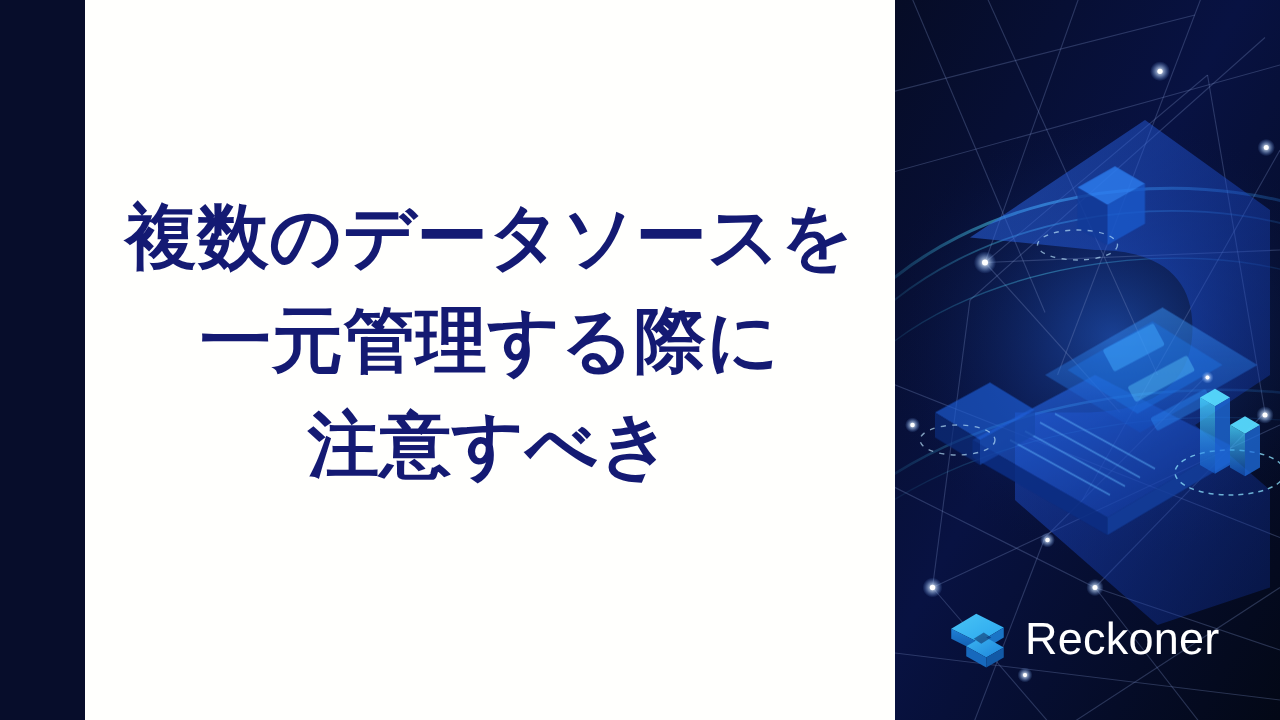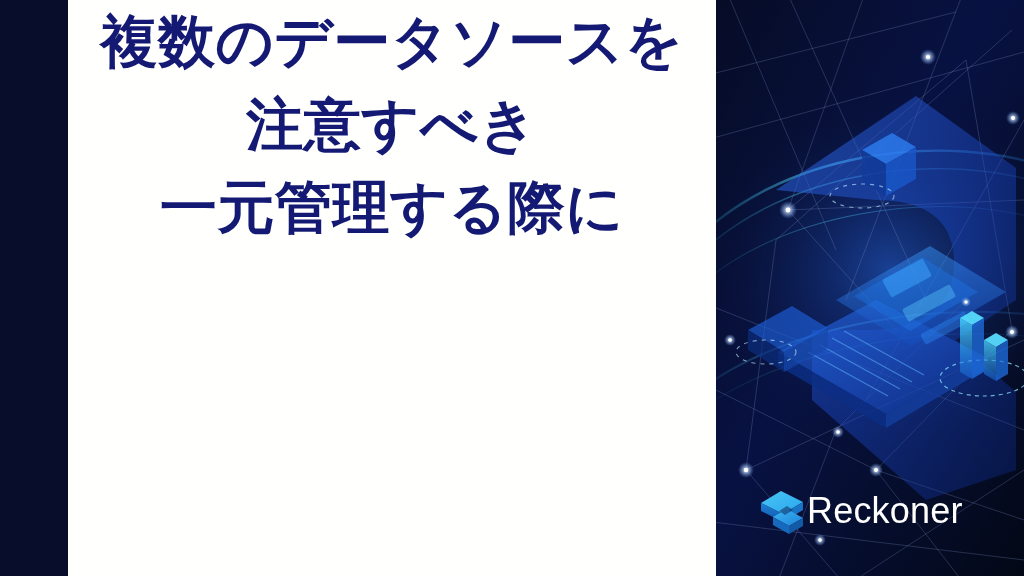--- a/index.html
+++ b/index.html
@@ -36,20 +36,21 @@
   .title-area {
     position: absolute;
     left: 68px;
     top: 0;
     width: 648px;
     height: 576px;
     background: #fffffd;
     display: flex;
     flex-direction: column;
     align-items: center;
+    justify-content: center;
   }
   .title-block {
     width: 100%;
     text-align: center;
     padding-bottom: 30px;
   }
   .title-line {
     display: block;
     color: #141a73;
     font-family: "Liberation Sans", "DejaVu Sans", sans-serif;
@@ -83,20 +84,21 @@
     display: block;
   }
 
   
   .logo-lockup {
     position: absolute;
     left: 757px;
     top: 486px;
     display: flex;
     align-items: center;
+    gap: 13px;
     z-index: 20;
   }
   .logo-mark {
     width: 50px;
     height: 50px;
     display: block;
   }
   .logo-word {
     color: #ffffff;
     font-family: "Liberation Sans", "DejaVu Sans", sans-serif;
@@ -110,22 +112,22 @@
 </head>
 <body>
 
 <div id="slide">
 
   <div class="left-bar"></div>
 
   <div class="title-area">
     <div class="title-block">
       <span class="title-line">複数のデータソースを</span>
+      <span class="title-line">一元管理する際に</span>
       <span class="title-line">注意すべき</span>
-      <span class="title-line">一元管理する際に</span>
     </div>
   </div>
 
   <div class="image-panel">
     <svg class="panel-svg" viewBox="0 0 308 576" preserveAspectRatio="none">
       <defs>
         <linearGradient id="gBg" x1="0" y1="0" x2="1" y2="1">
           <stop offset="0%" stop-color="#060c26"></stop>
           <stop offset="45%" stop-color="#081242"></stop>
           <stop offset="100%" stop-color="#030816"></stop>

